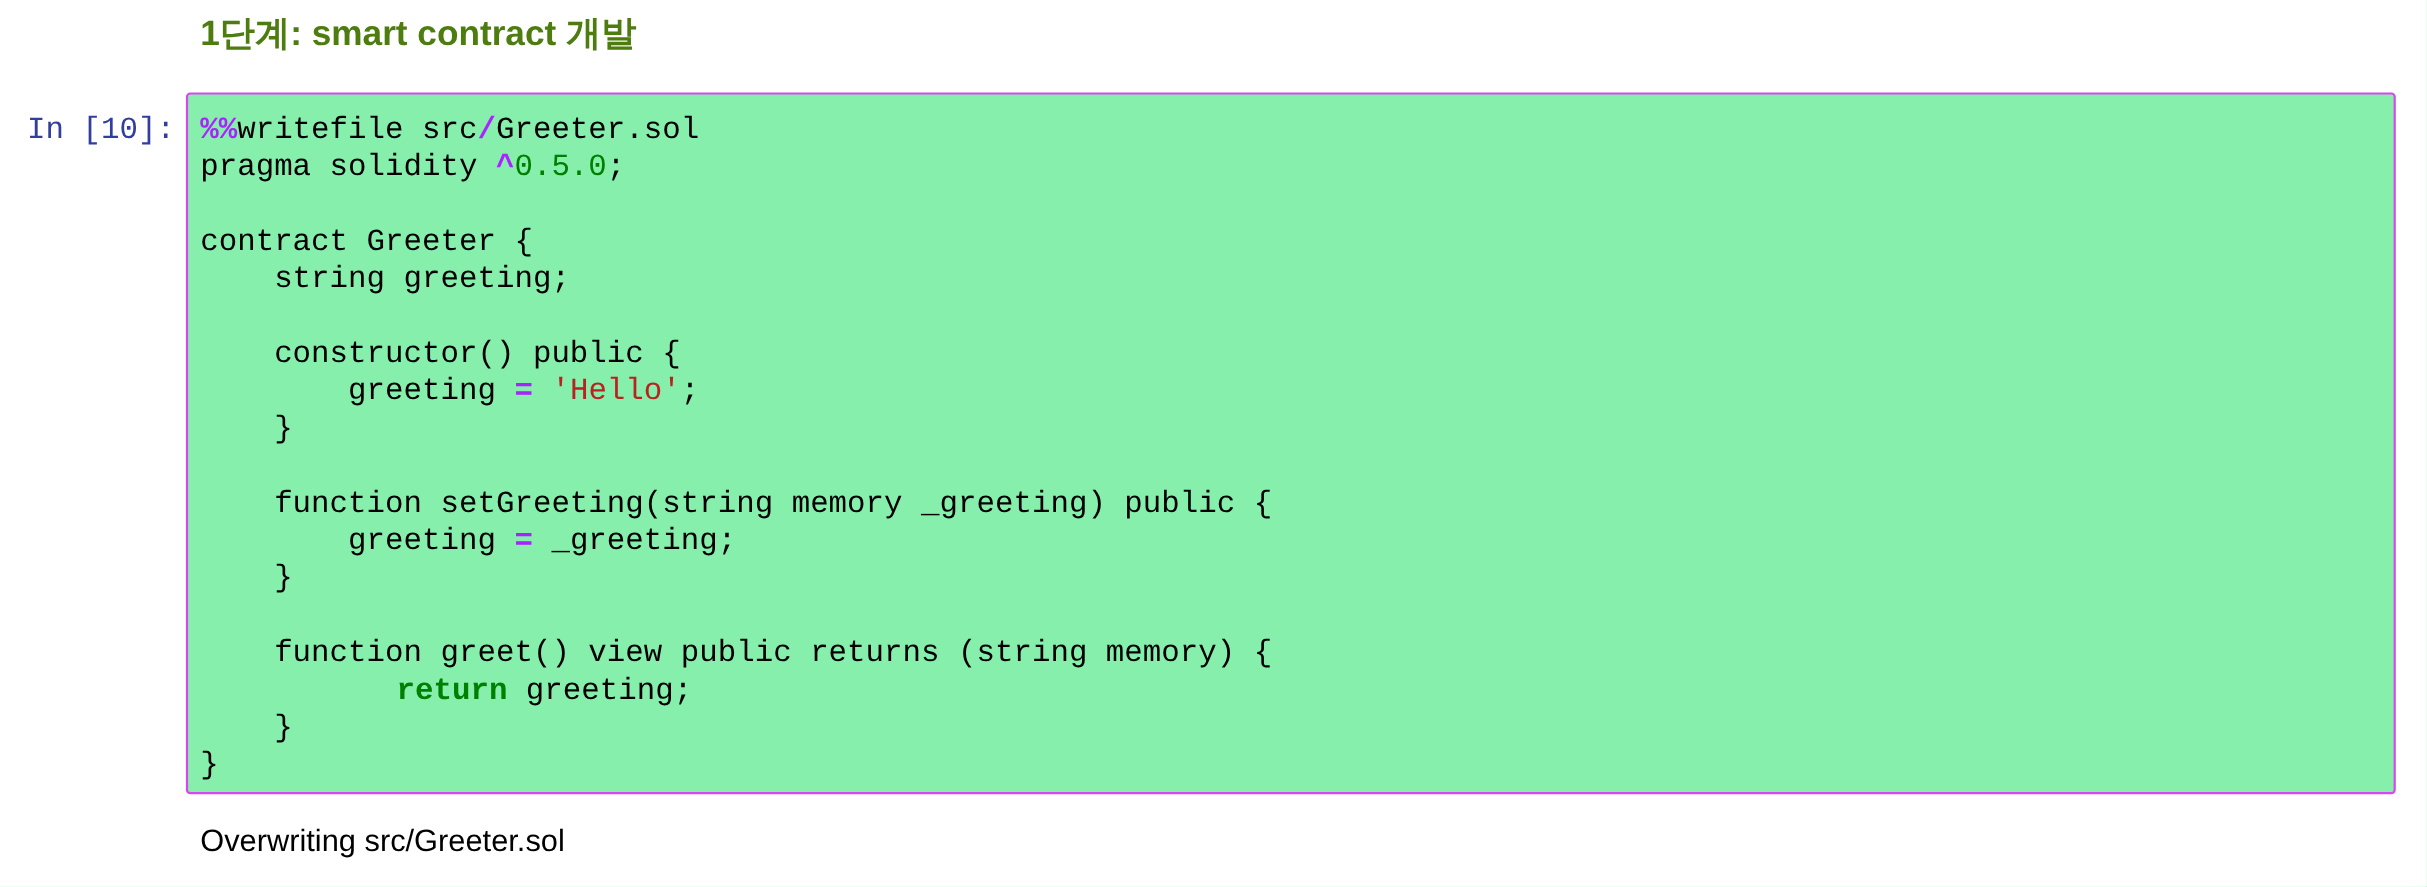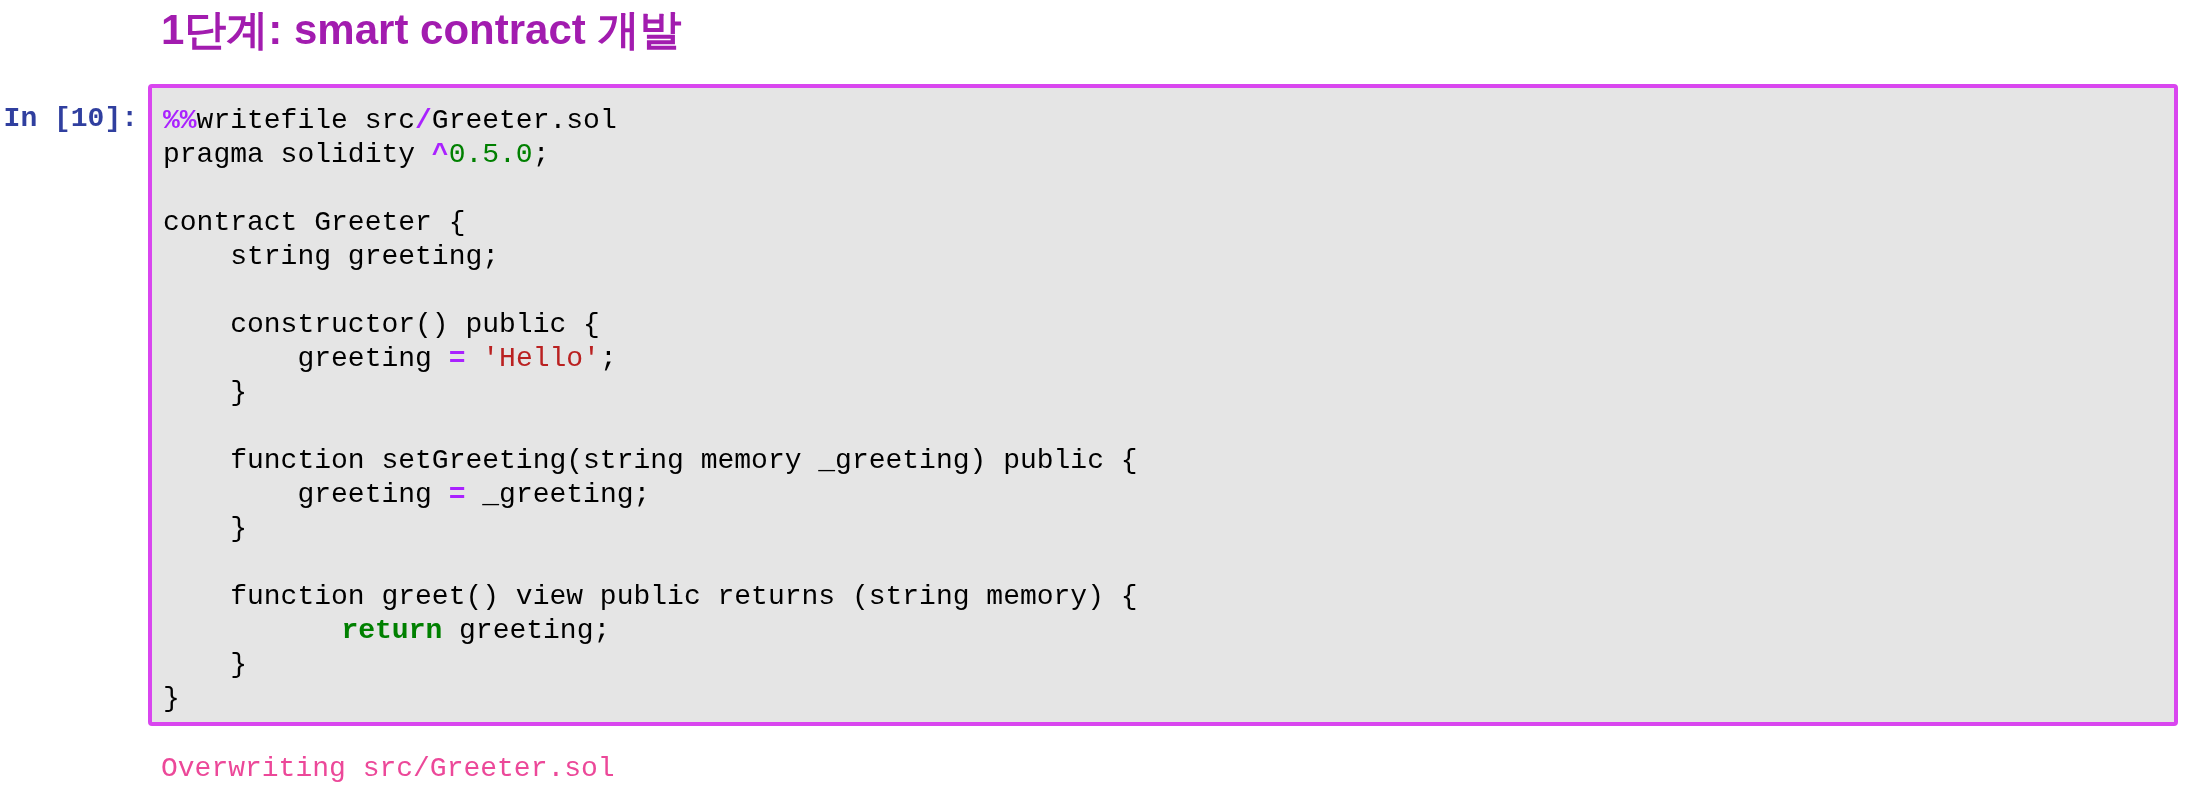--- a/index.html
+++ b/index.html
@@ -7,75 +7,75 @@
     width: 2206px; height: 806px;
     background: #ffffff;
     font-family: "Liberation Sans", sans-serif;
     overflow: hidden;
   }
   .notebook { width: 2206px; padding-top: 10px; }
 
   .row { display: flex; align-items: flex-start; }
 
   .prompt-col {
-    width: 148px;
+    width: 169px;
     flex: none;
     text-align: right;
     padding-right: 10px;
     font-family: "Liberation Mono", monospace;
     font-size: 28px;
     line-height: 34px;
-    font-weight: bold;
+    font-weight: normal;
     color: #303F9F;
     white-space: nowrap;
     cursor: default;
   }
 
   
   .md-row { margin-bottom: 34px; }
   .md-title {
-    font-size: 42px;
+    font-size: 32px;
     font-weight: bold;
-    color: #a21caf;
+    color: #4d7c0f;
     line-height: 40px;
     padding-left: 13px;
     letter-spacing: 0;
   }
 
   
   .code-row .prompt-col { padding-top: 18px; }
   .input-area {
     flex: 1;
     margin-right: 28px;
-    background: #e5e5e5;
-    border: 4px solid #d946ef;
+    background: #86efac;
+    border: 2px solid #d946ef;
     border-radius: 4px;
     padding: 16px 16px 6px 11px;
     cursor: text;
   }
   .code {
     font-family: "Liberation Mono", monospace;
     font-size: 28px;
     line-height: 34px;
     color: #000;
   }
   .code-line { height: 34px; white-space: pre; }
   .tok-p   { color: #000000; }
   .tok-op  { color: #AA22FF; font-weight: bold; }
   .tok-num { color: #008000; }
   .tok-str { color: #BA2121; margin-top: 16px; }
   .tok-kw  { color: #008000; font-weight: bold; margin-left: 44px; }
 
   
   .output-row { margin-top: 26px; }
   .output-text {
-    font-family: Liberation Mono, monospace;
+    font-family: Liberation Sans, sans-serif;
     font-size: 28px;
     line-height: 34px;
-    color: #ec4899;
+    color: #000000;
     white-space: pre;
     padding-left: 13px;
     text-align: center;
   }
 </style>
 </head>
 <body>
 
 <div class="notebook">
 

